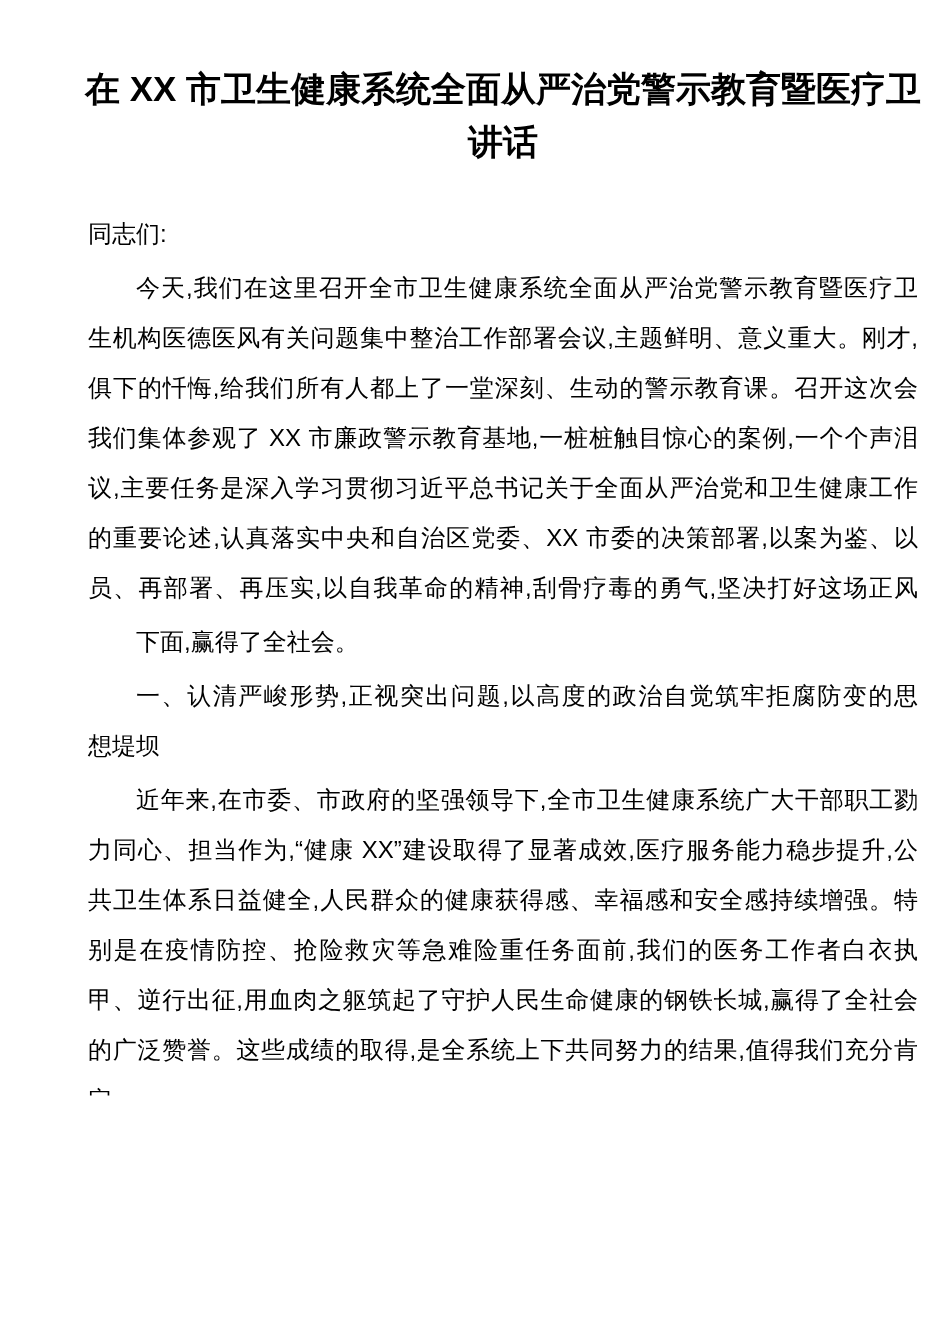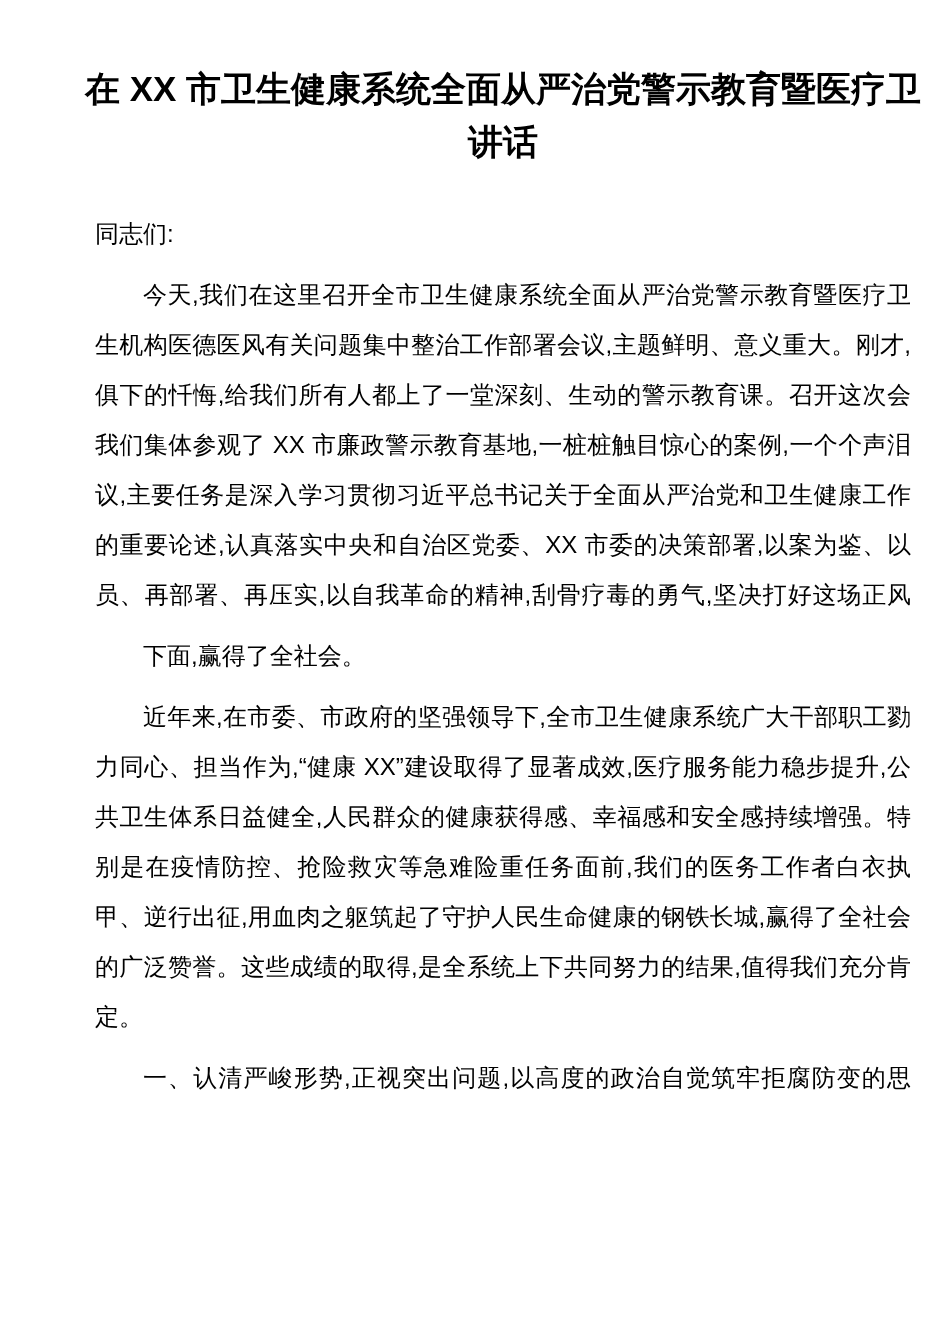--- a/index.html
+++ b/index.html
@@ -30,21 +30,21 @@
   .title-line {
     white-space: nowrap;
   }
   .doc-body {
     margin-top: 41px;
     font-size: 24px;
     line-height: 50px;
     color: #000000;
   }
   .paragraph {
-    margin: 11px;
+    margin: 4px;
   }
   .text-line {
     text-align: justify;
     text-align-last: justify;
     text-justify: inter-character;
   }
   .text-line.final {
     text-align-last: left;
   }
   .text-line.indent {
@@ -72,28 +72,28 @@
           <div class="text-line">生机构医德医风有关问题集中整治工作部署会议,主题鲜明、意义重大。刚才,</div>
           <div class="text-line">俱下的忏悔,给我们所有人都上了一堂深刻、生动的警示教育课。召开这次会</div>
           <div class="text-line">我们集体参观了 XX 市廉政警示教育基地,一桩桩触目惊心的案例,一个个声泪</div>
           <div class="text-line">议,主要任务是深入学习贯彻习近平总书记关于全面从严治党和卫生健康工作</div>
           <div class="text-line">的重要论述,认真落实中央和自治区党委、XX 市委的决策部署,以案为鉴、以</div>
           <div class="text-line">员、再部署、再压实,以自我革命的精神,刮骨疗毒的勇气,坚决打好这场正风</div>
         </div>
         <div class="paragraph body">
           <div class="text-line final indent">下面,赢得了全社会。</div>
         </div>
+        <div class="paragraph heading">
+          <div class="text-line indent">一、认清严峻形势,正视突出问题,以高度的政治自觉筑牢拒腐防变的思</div>
+          <div class="text-line final">想堤坝</div>
+        </div>
         <div class="paragraph body">
           <div class="text-line indent">近年来,在市委、市政府的坚强领导下,全市卫生健康系统广大干部职工勠</div>
           <div class="text-line">力同心、担当作为,“健康 XX”建设取得了显著成效,医疗服务能力稳步提升,公</div>
           <div class="text-line">共卫生体系日益健全,人民群众的健康获得感、幸福感和安全感持续增强。特</div>
           <div class="text-line">别是在疫情防控、抢险救灾等急难险重任务面前,我们的医务工作者白衣执</div>
           <div class="text-line">甲、逆行出征,用血肉之躯筑起了守护人民生命健康的钢铁长城,赢得了全社会</div>
           <div class="text-line">的广泛赞誉。这些成绩的取得,是全系统上下共同努力的结果,值得我们充分肯</div>
           <div class="text-line final">定。</div>
         </div>
-        <div class="paragraph heading">
-          <div class="text-line indent">一、认清严峻形势,正视突出问题,以高度的政治自觉筑牢拒腐防变的思</div>
-          <div class="text-line final">想堤坝</div>
-        </div>
       </div>
   </div>
 </div>
 
 </body></html>

